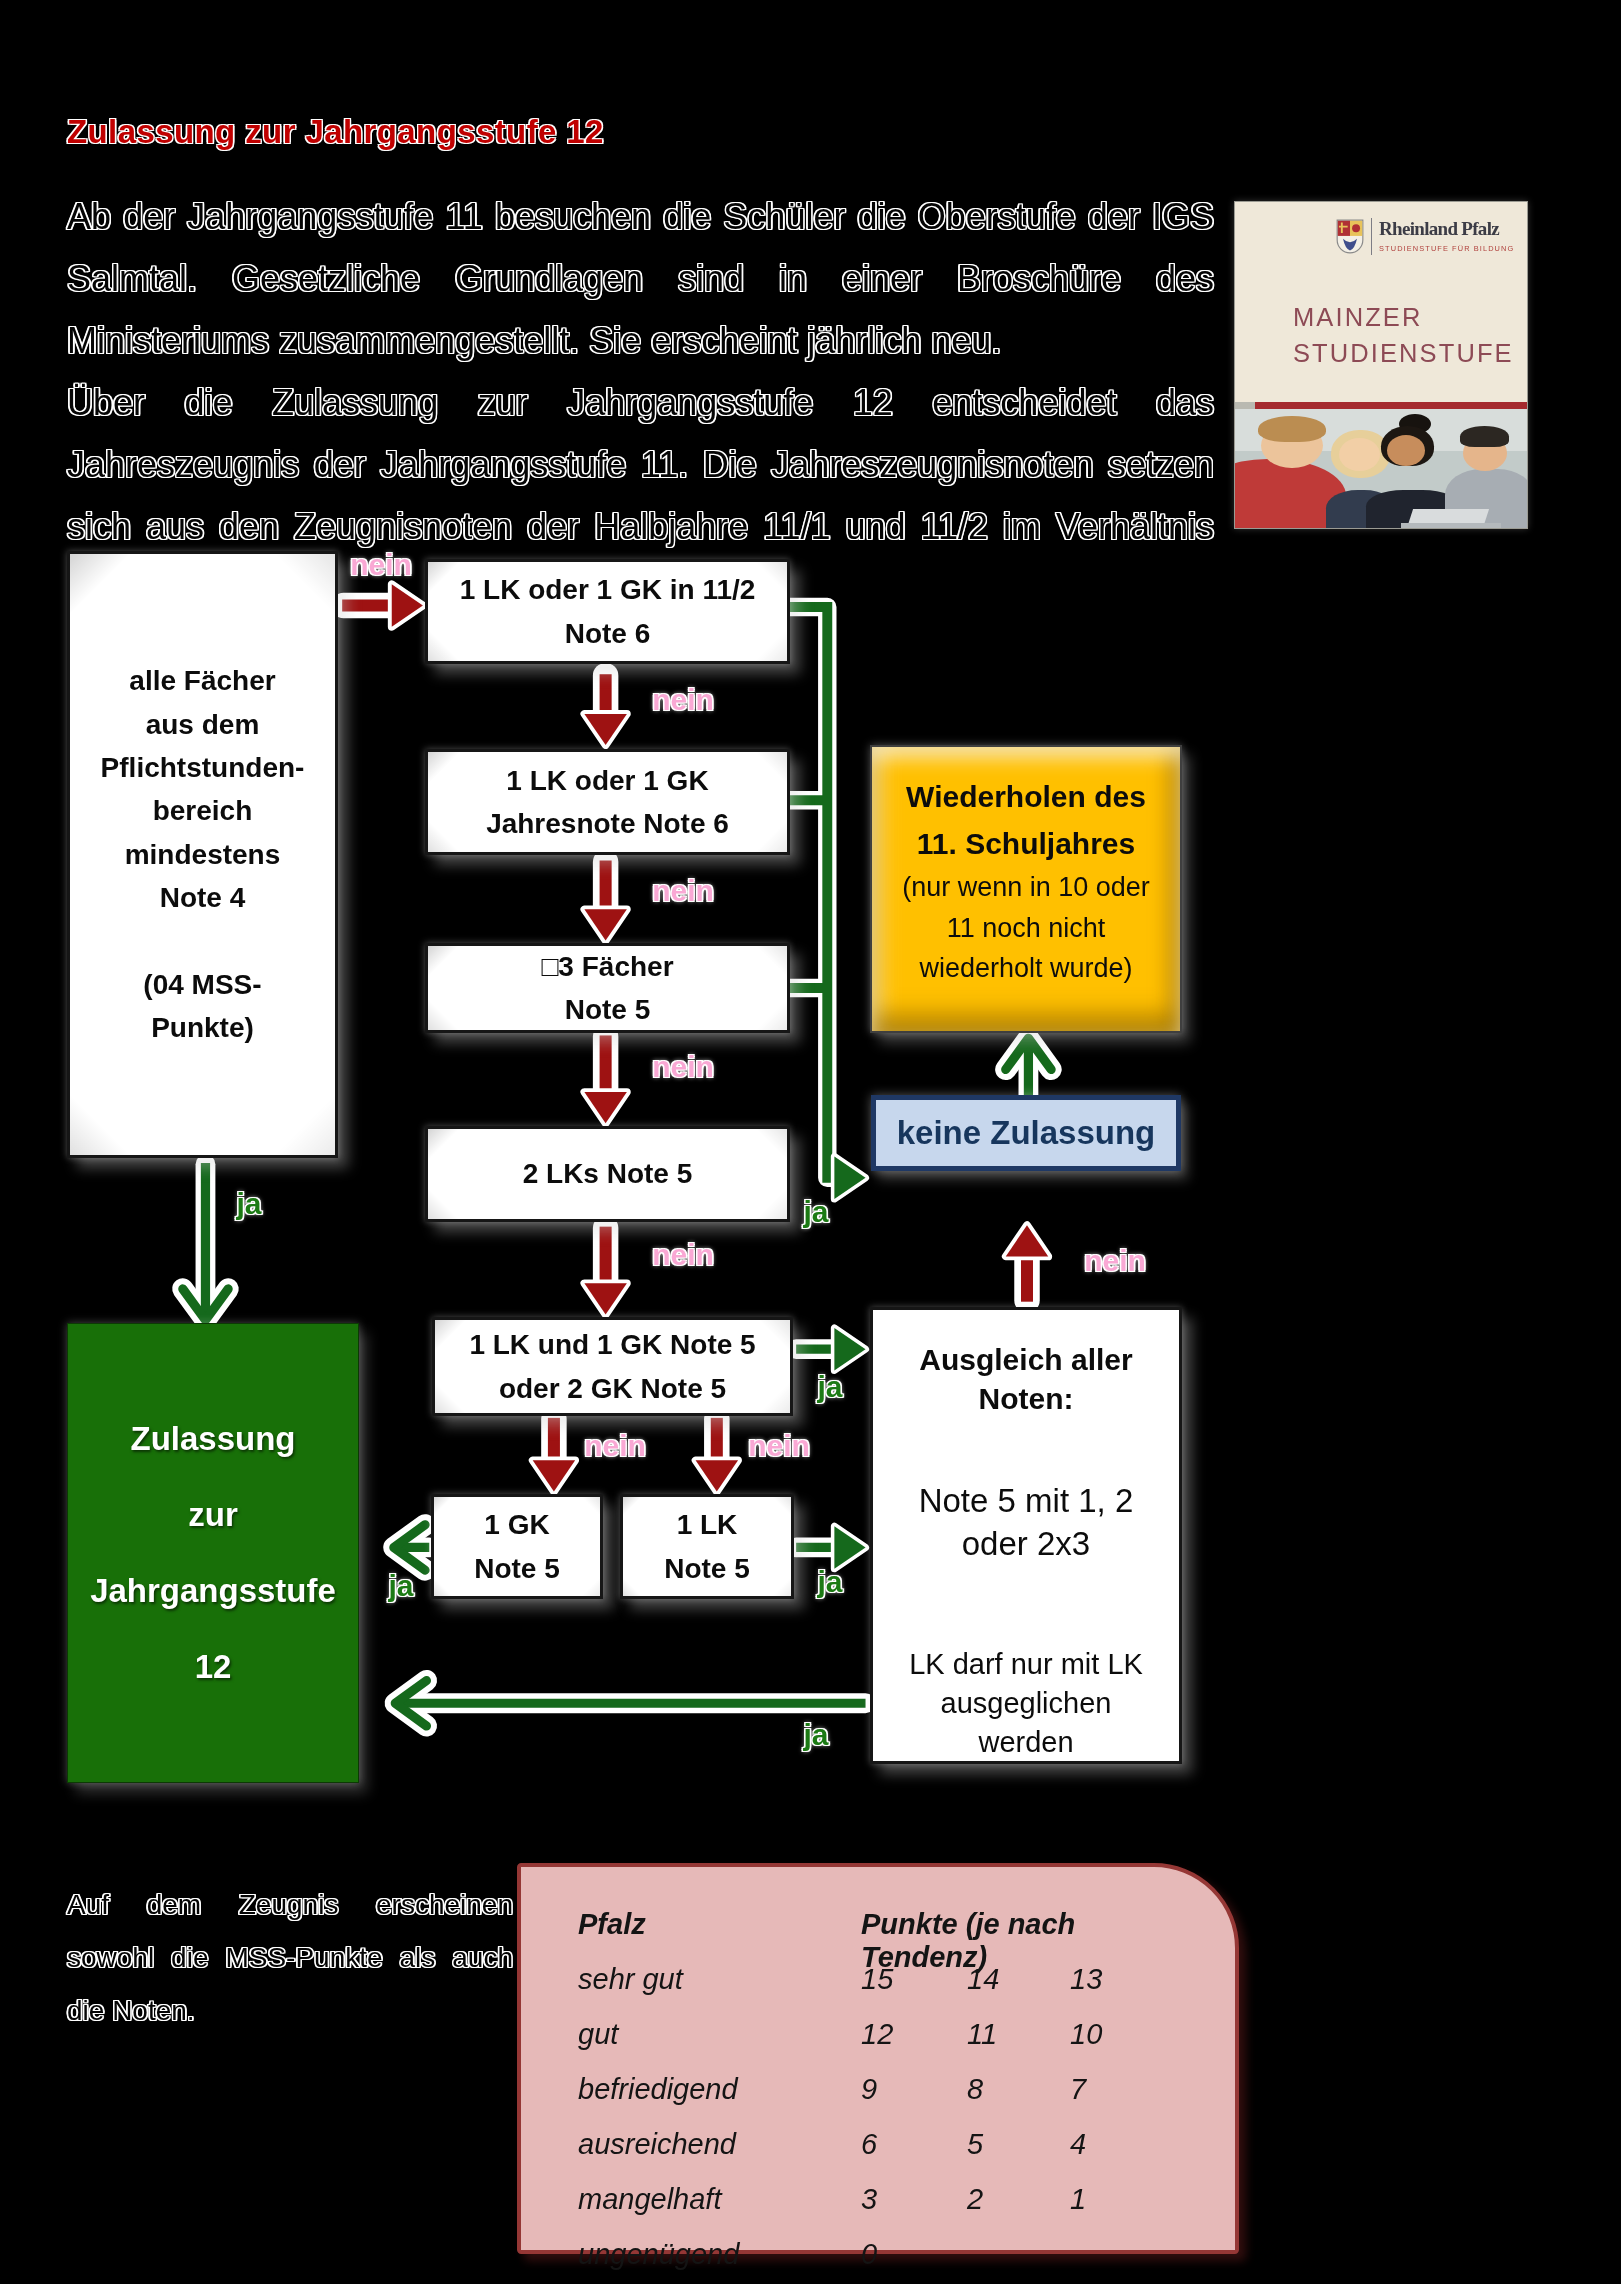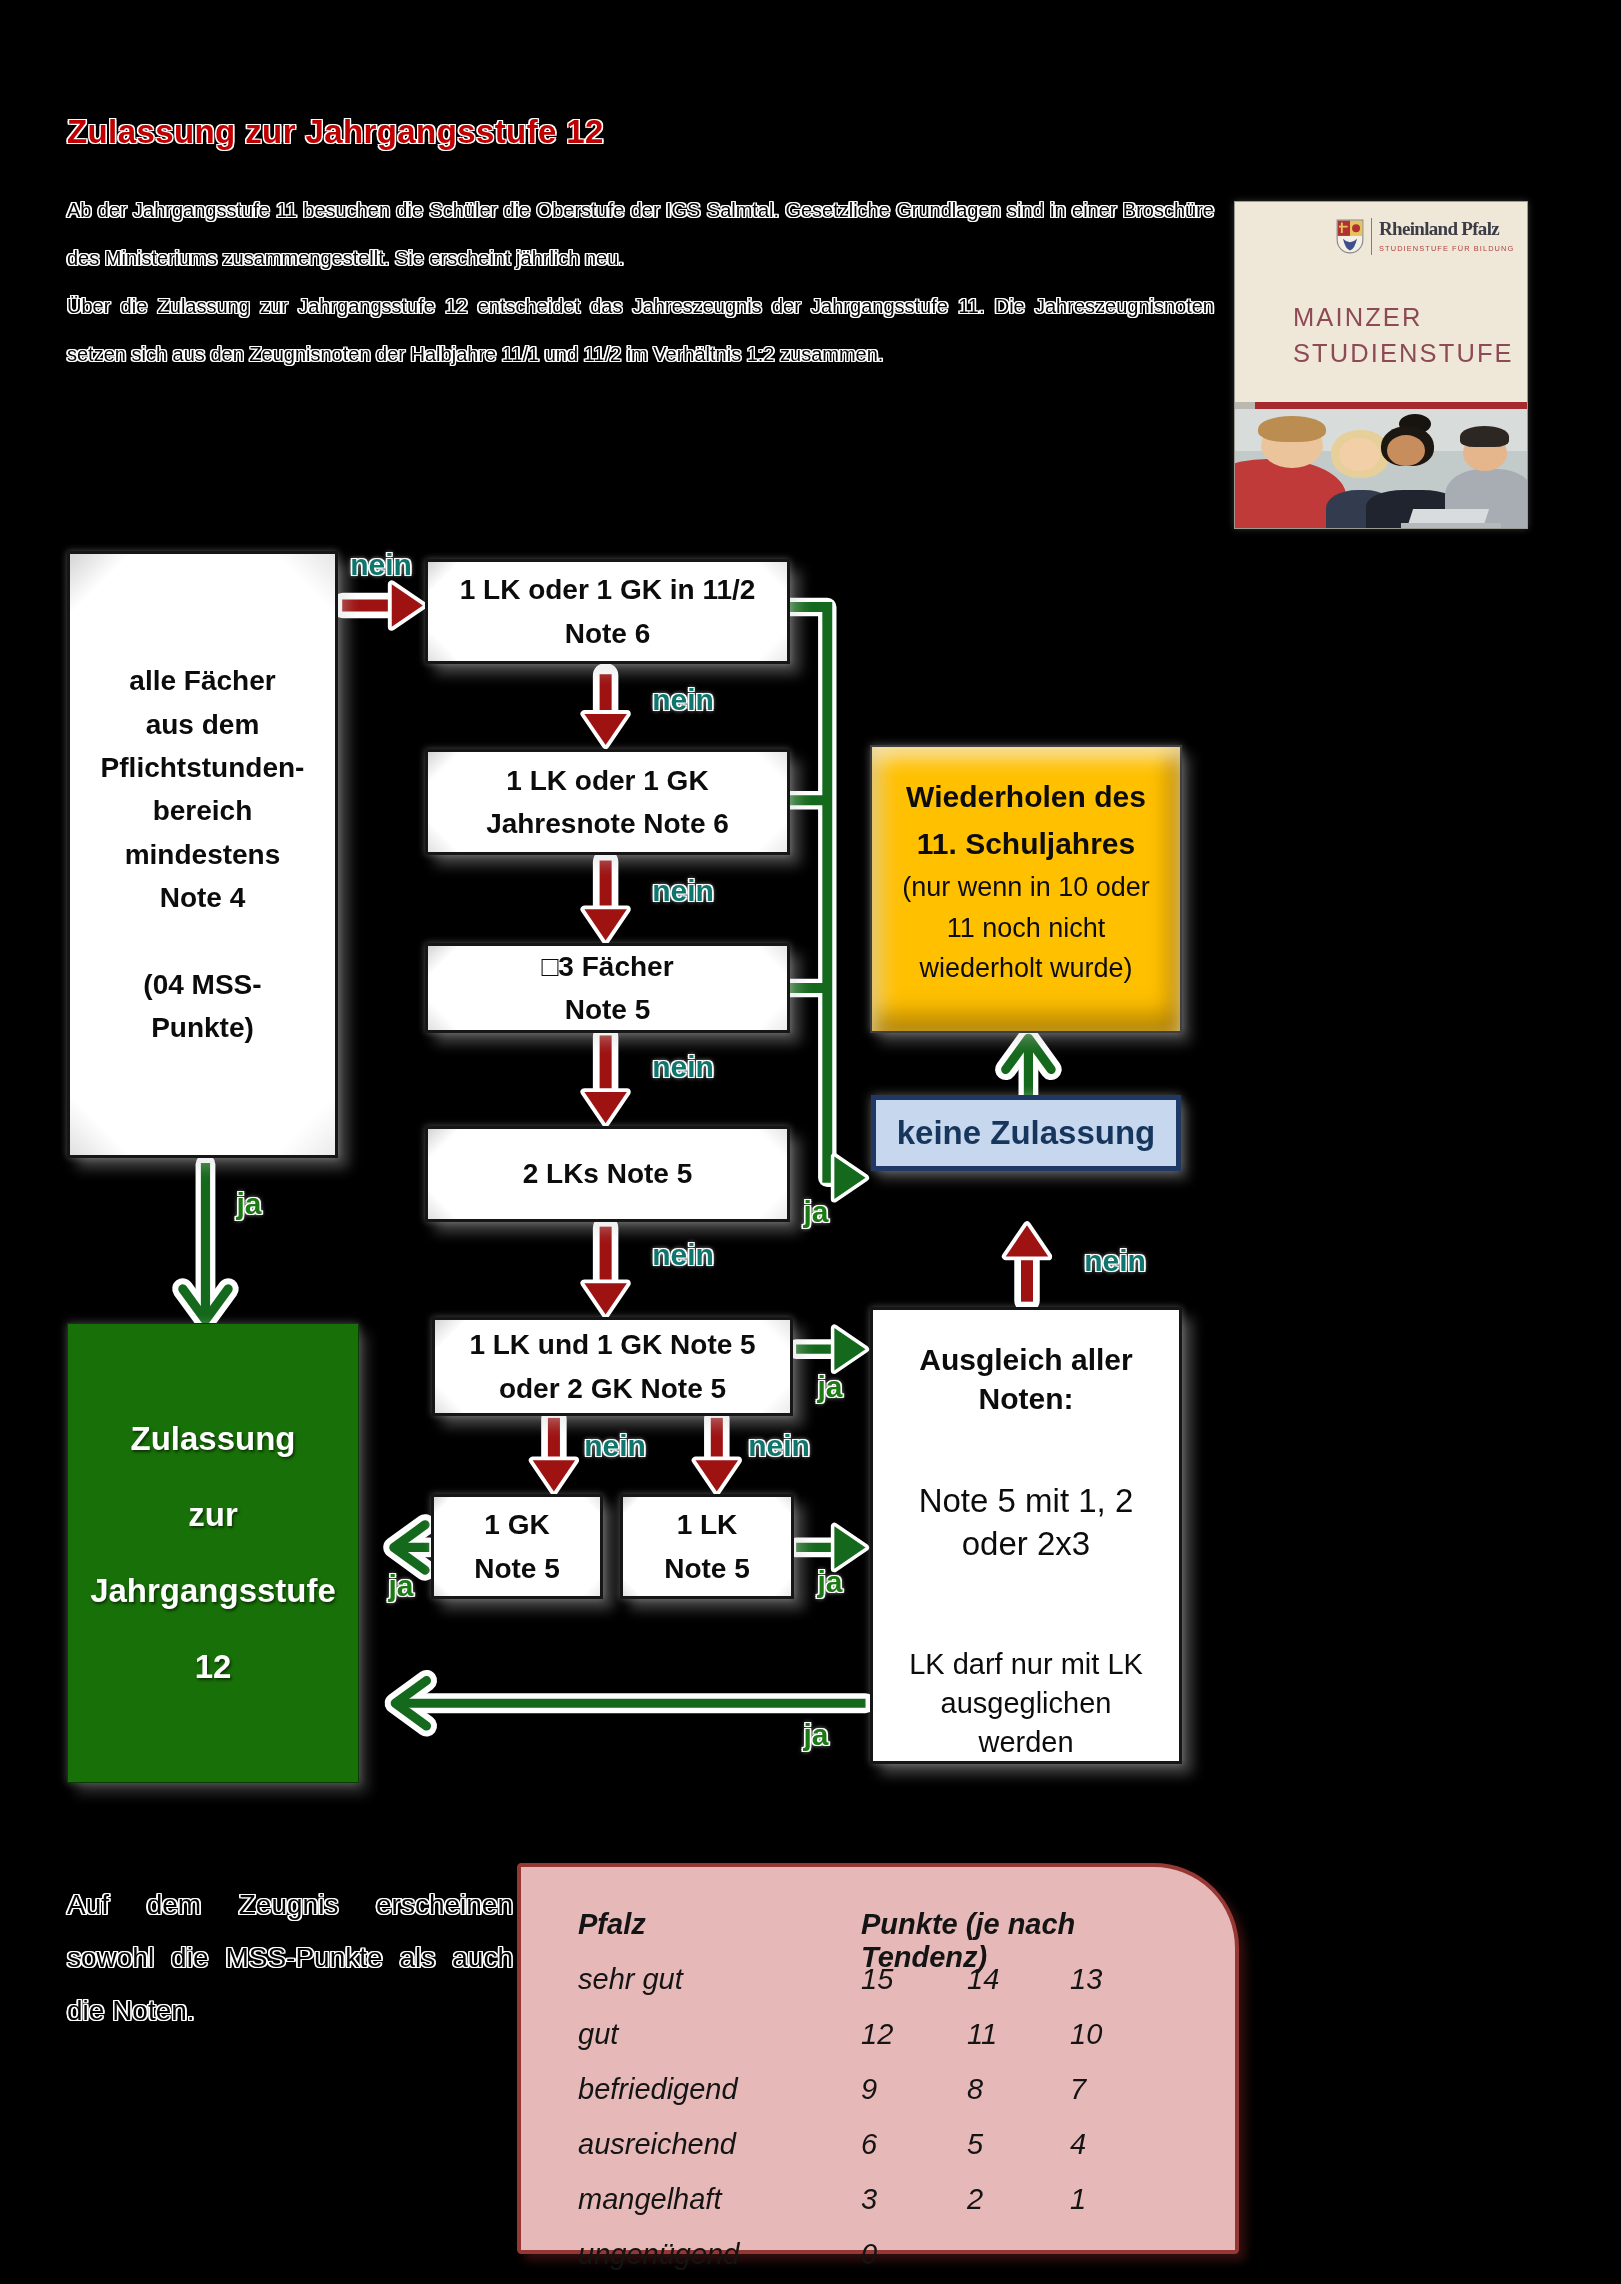--- a/index.html
+++ b/index.html
@@ -5,21 +5,21 @@
   html,body{margin:0;padding:0;background:#000;}
   .page{position:relative;width:1622px;height:2284px;background:#000;overflow:hidden;
         font-family:"Liberation Sans",sans-serif;}
   
   .otl{color:#050505;
        text-shadow:-1.4px -1.4px 0 #fff,1.4px -1.4px 0 #fff,-1.4px 1.4px 0 #fff,1.4px 1.4px 0 #fff,
                    -1.4px 0 0 #fff,1.4px 0 0 #fff,0 -1.4px 0 #fff,0 1.4px 0 #fff;}
   .title{position:absolute;left:67px;top:91px;font-size:33px;font-weight:bold;
          color:#c00000;letter-spacing:0.4px;
          text-shadow:-1.4px -1.4px 0 #fff,1.4px -1.4px 0 #fff,-1.4px 1.4px 0 #fff,1.4px 1.4px 0 #fff;}
-  .intro{position:absolute;left:67px;top:186px;width:1147px;font-size:20px;line-height:48px;
+  .intro{position:absolute;left:67px;top:186px;width:1147px;font-size:36px;line-height:62px;
          text-align:justify;}
   .intro p{margin:0;}
   .outro{position:absolute;left:67px;top:1878px;width:446px;font-size:28px;line-height:53px;
          text-align:justify;}
 
   
   .fbox{position:absolute;background:#fff;border:3.5px solid #161616;box-sizing:border-box;
         display:flex;flex-direction:column;align-items:center;justify-content:center;
         text-align:center;white-space:pre-line;font-weight:bold;font-size:28px;color:#0c0c0c;
         line-height:1.55;
@@ -46,21 +46,21 @@
         display:flex;align-items:center;justify-content:center;color:#17365d;font-weight:bold;
         font-size:33px;box-shadow:0 0 10px rgba(255,255,255,.33),7px 8.5px 11.3px rgba(190,190,190,.28);}
   .ausgleich{justify-content:flex-start;padding-top:30px;font-weight:normal;}
   .ausgleich .at{font-weight:bold;font-size:30px;line-height:1.3;}
   .ausgleich .a1{font-size:33px;line-height:1.3;margin-top:62px;}
   .ausgleich .a2{font-size:29px;line-height:1.35;margin-top:79px;}
 
   
   .lbl{position:absolute;transform:translate(-50%,-50%);font-weight:bold;font-size:30px;
        text-shadow:-1.4px -1.4px 0 #fff,1.4px -1.4px 0 #fff,-1.4px 1.4px 0 #fff,1.4px 1.4px 0 #fff,0 0 5.7px #fff;}
-  .lbl.nein{color:#0f766e;}
+  .lbl.nein{color:#f9a8d4;}
   .lbl.ja{color:#1c7a14;}
 
   svg.wires{position:absolute;left:0;top:0;pointer-events:none;}
   .haloL{stroke:#fff;fill:none;stroke-linecap:round;stroke-linejoin:round;}
   .shR{stroke:#9e1212;fill:none;stroke-linecap:butt;}
   .shG{stroke:#15691c;fill:none;stroke-linecap:butt;}
   .hdR{fill:#9e1212;stroke:#fff;stroke-width:11;stroke-linejoin:round;paint-order:stroke;}
   .hdG{fill:#15691c;stroke:#fff;stroke-width:10;stroke-linejoin:round;paint-order:stroke;}
   .chG{stroke:#15691c;fill:none;stroke-linecap:round;stroke-linejoin:round;}
 

